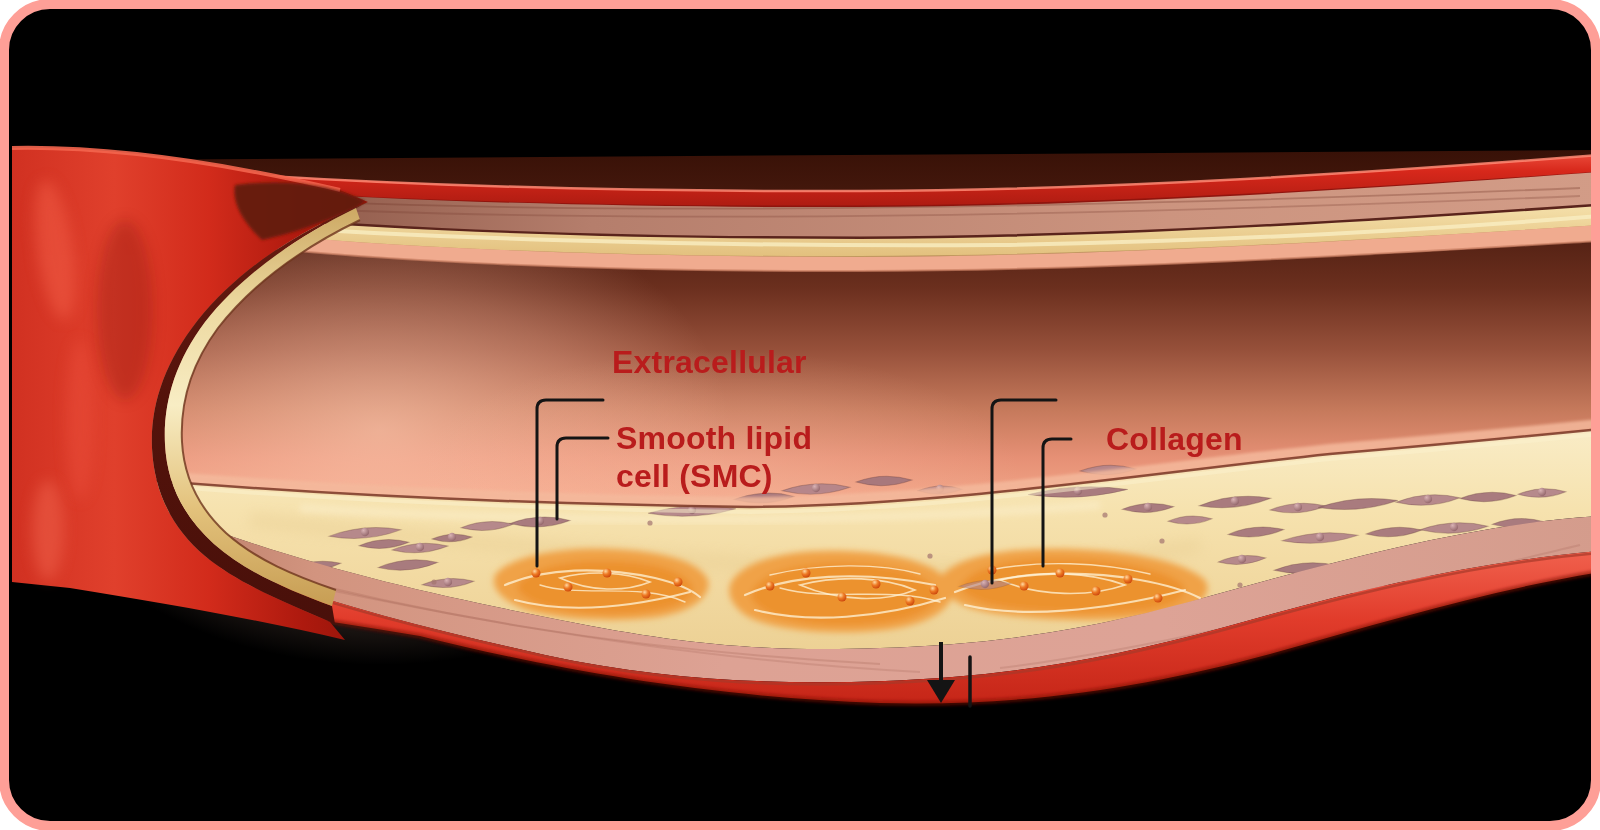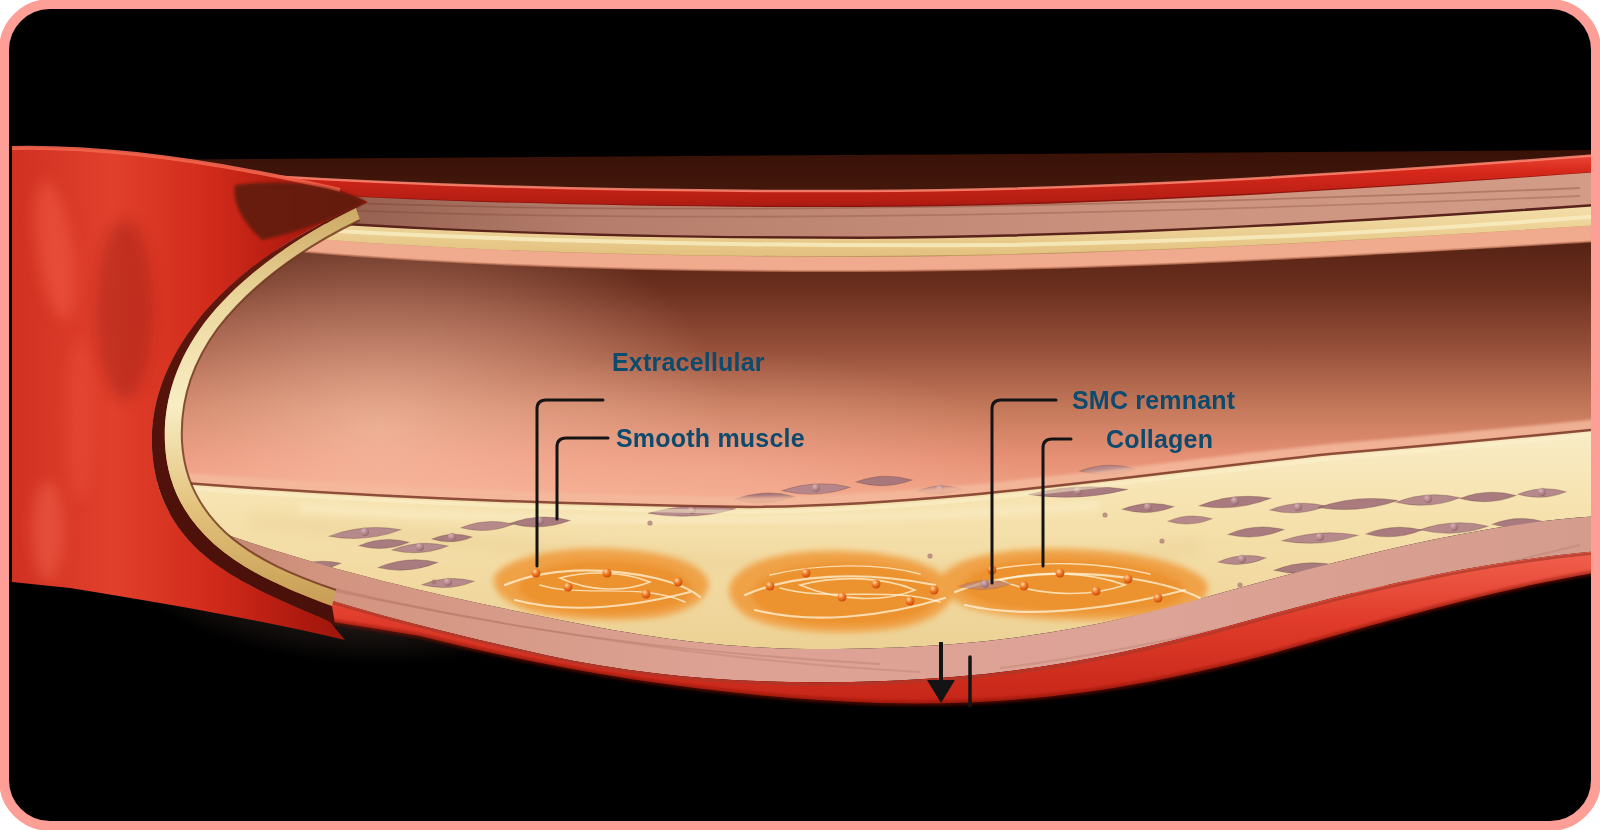--- a/index.html
+++ b/index.html
@@ -1,20 +1,20 @@
 <!DOCTYPE html>
 <html><head>
 <meta charset="utf-8">
 <style>
   html,body{margin:0;padding:0;background:#ffffff;}
   #stage{position:relative;width:1600px;height:830px;background:#ffffff;overflow:hidden;
          font-family:"Liberation Sans","DejaVu Sans",sans-serif;}
   #artwork{position:absolute;left:0;top:0;}
-  .lbl{position:absolute;font-size:25px;font-weight:bold;letter-spacing:.2px;
-       color:#0c4a6e;line-height:38px;white-space:nowrap;}
+  .lbl{position:absolute;font-size:32px;font-weight:bold;letter-spacing:.2px;
+       color:#b91c1c;line-height:38px;white-space:nowrap;}
   .lbl span{display:block;}
 </style>
 </head>
 <body>
 
 <div id="stage">
 <svg id="artwork" width="1600" height="830" viewBox="0 0 1600 830">
   <defs>
     <clipPath id="frameClip">
           <rect x="4" y="4" width="1592" height="822" rx="46" ry="46"></rect>
@@ -409,21 +409,19 @@
     </g>
   </g>
 
   <rect x="4" y="4" width="1592" height="822" rx="46" ry="46" fill="none" stroke="#fe9f97" stroke-width="10"></rect>
 </svg>
 
 <div class="lbl" style="left:612px;top:343px">
   <span>Extracellular</span>
 </div>
 <div class="lbl" style="left:616px;top:419px">
-  <span>Smooth muscle</span>
-</div>
-<div class="lbl" style="left:1072px;top:381px">
-  <span>SMC remnant</span>
+  <span>Smooth lipid</span>
+  <span>cell (SMC)</span>
 </div>
 <div class="lbl" style="left:1106px;top:420px">
   <span>Collagen</span>
 </div>
 </div>
 
 </body></html>

